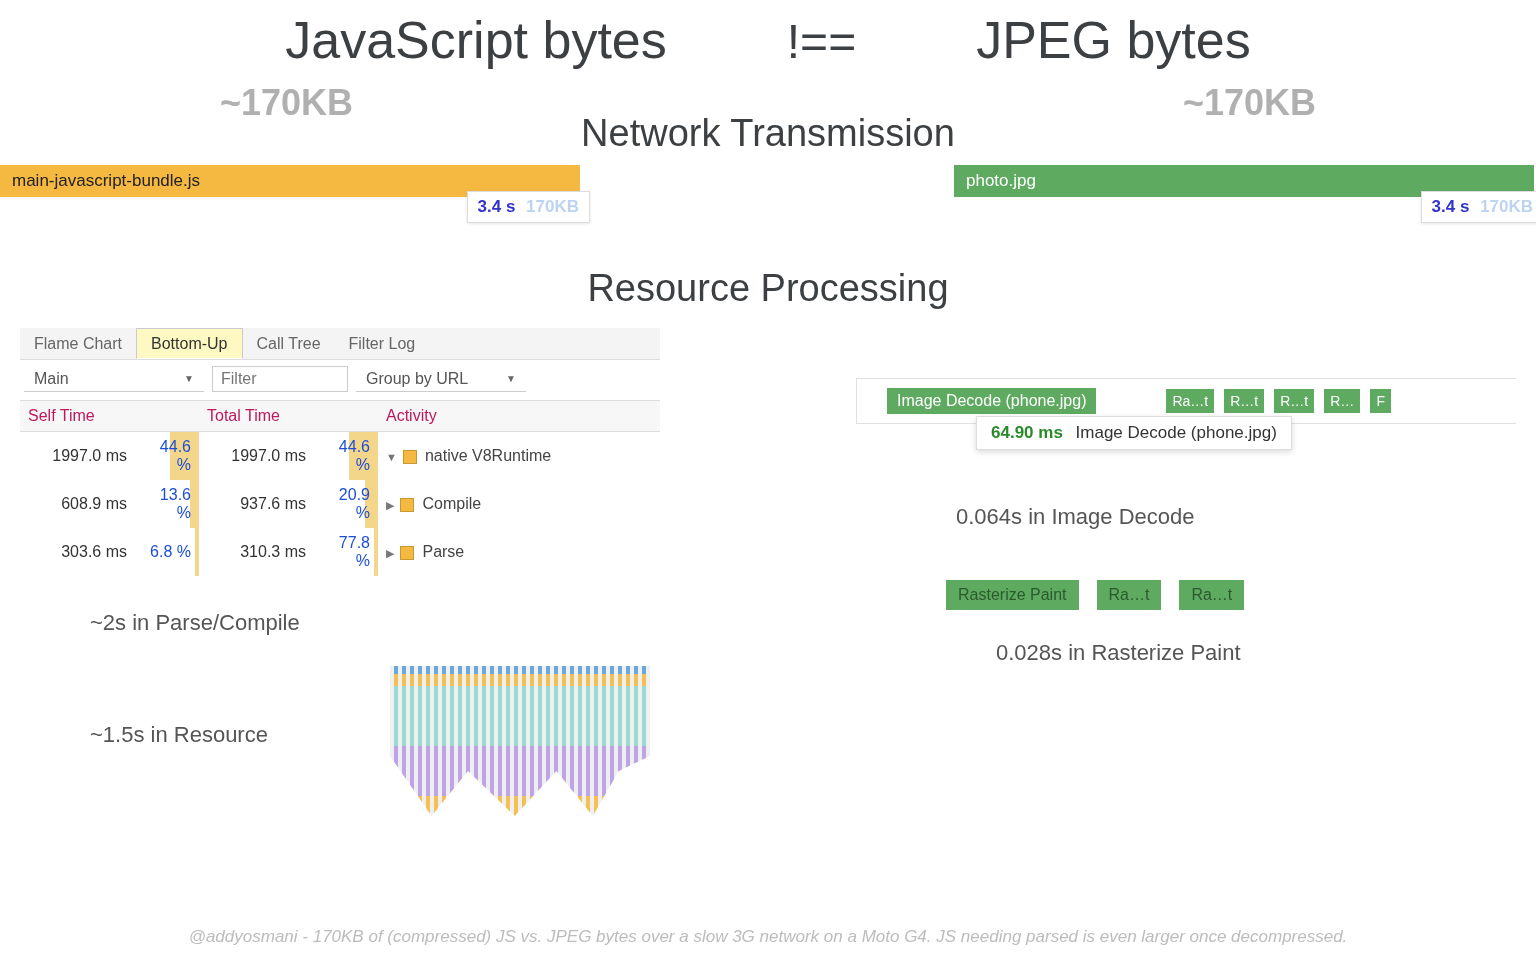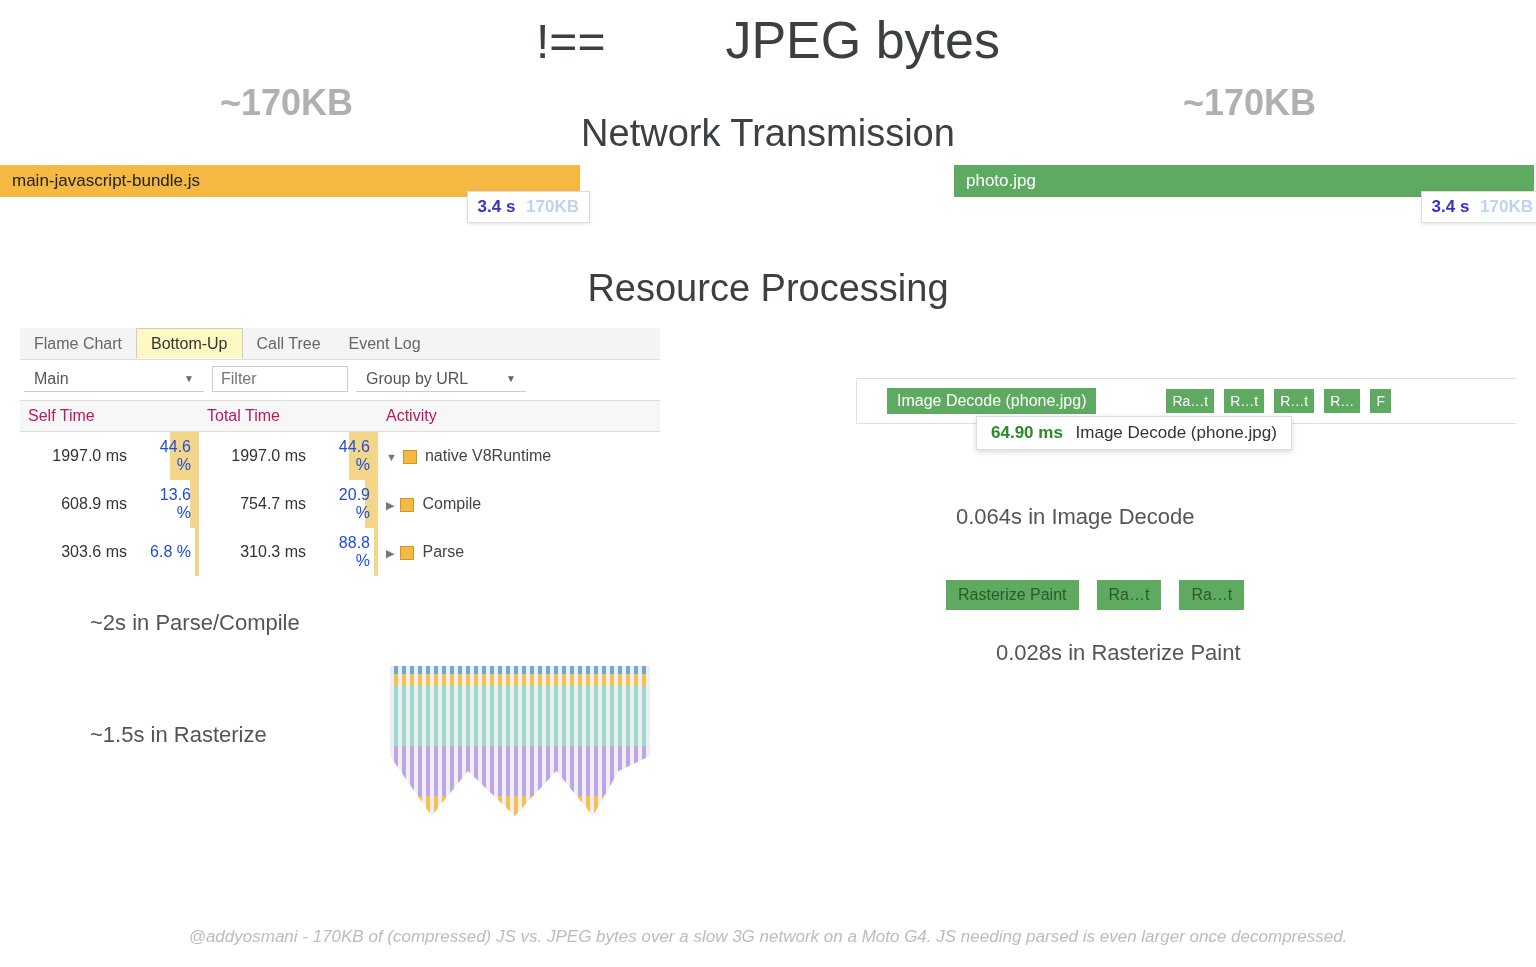--- a/index.html
+++ b/index.html
@@ -261,20 +261,21 @@
     text-align: center;
     font-size: 17px;
     color: #bcbcbc;
     font-style: italic;
   }
 </style>
 </head>
 <body>
 
 <div class="headline-row">
+  <div class="heading-big">JavaScript bytes</div>
   <div class="heading-op">!==</div>
   <div class="heading-big">JPEG bytes</div>
 </div>
 
 <div class="size-row">
   <div class="size-label">~170KB</div>
   <div class="size-label">~170KB</div>
 </div>
 
 <div class="section-title" style="margin-top:-12px">Network Transmission</div>
@@ -298,21 +299,21 @@
 
 <div class="section-title proc-section">Resource Processing</div>
 
 <div class="proc-row">
 
   <div class="left-panel">
     <div class="tabs">
       <div class="tab">Flame Chart</div>
       <div class="tab active">Bottom-Up</div>
       <div class="tab">Call Tree</div>
-      <div class="tab">Event Log</div>
+      <div class="tab">Filter Log</div>
     </div>
     <div class="filter-row">
       <div class="select">
         <span>Main</span>
         <span class="tri">▼</span>
       </div>
       <input class="filter-input" placeholder="Filter" style="">
       <div class="select" style="width:170px">
         <span>Group by URL</span>
         <span class="tri">▼</span>
@@ -331,38 +332,38 @@
           <tr>
             <td class="timecell">1997.0 ms</td>
             <td class="pctcell"><span>44.6 %</span><div class="barbg" style="width:44.6%"></div></td>
             <td class="timecell">1997.0 ms</td>
             <td class="pctcell"><span>44.6 %</span><div class="barbg" style="width:44.6%"></div></td>
             <td class="actcell"><span class="tri">▼</span><span class="actswatch"></span><span>native V8Runtime</span></td>
           </tr>
           <tr>
             <td class="timecell">608.9 ms</td>
             <td class="pctcell"><span>13.6 %</span><div class="barbg" style="width:13.6%"></div></td>
-            <td class="timecell">754.7 ms</td>
+            <td class="timecell">937.6 ms</td>
             <td class="pctcell"><span>20.9 %</span><div class="barbg" style="width:20.9%"></div></td>
             <td class="actcell"><span class="tri">▶</span><span class="actswatch"></span><span>Compile</span></td>
           </tr>
           <tr>
             <td class="timecell">303.6 ms</td>
             <td class="pctcell"><span>6.8 %</span><div class="barbg" style="width:6.8%"></div></td>
             <td class="timecell">310.3 ms</td>
-            <td class="pctcell"><span>88.8 %</span><div class="barbg" style="width:6.9%"></div></td>
+            <td class="pctcell"><span>77.8 %</span><div class="barbg" style="width:6.9%"></div></td>
             <td class="actcell"><span class="tri">▶</span><span class="actswatch"></span><span>Parse</span></td>
           </tr>
         </tbody>
     </table>
 
     <div class="summary-label">~2s in Parse/Compile</div>
 
     <div class="flame-placeholder"></div>
-    <div class="exec-label">~1.5s in Rasterize</div>
+    <div class="exec-label">~1.5s in Resource</div>
   </div>
 
   <div class="right-panel">
     <div class="decode-track">
       <div class="decode-chip">Image Decode (phone.jpg)</div>
       <div style="flex:0 0 50px"></div>
       <div class="decode-chip small">Ra…t</div>
       <div class="decode-chip small">R…t</div>
       <div class="decode-chip small">R…t</div>
       <div class="decode-chip small">R…</div>

